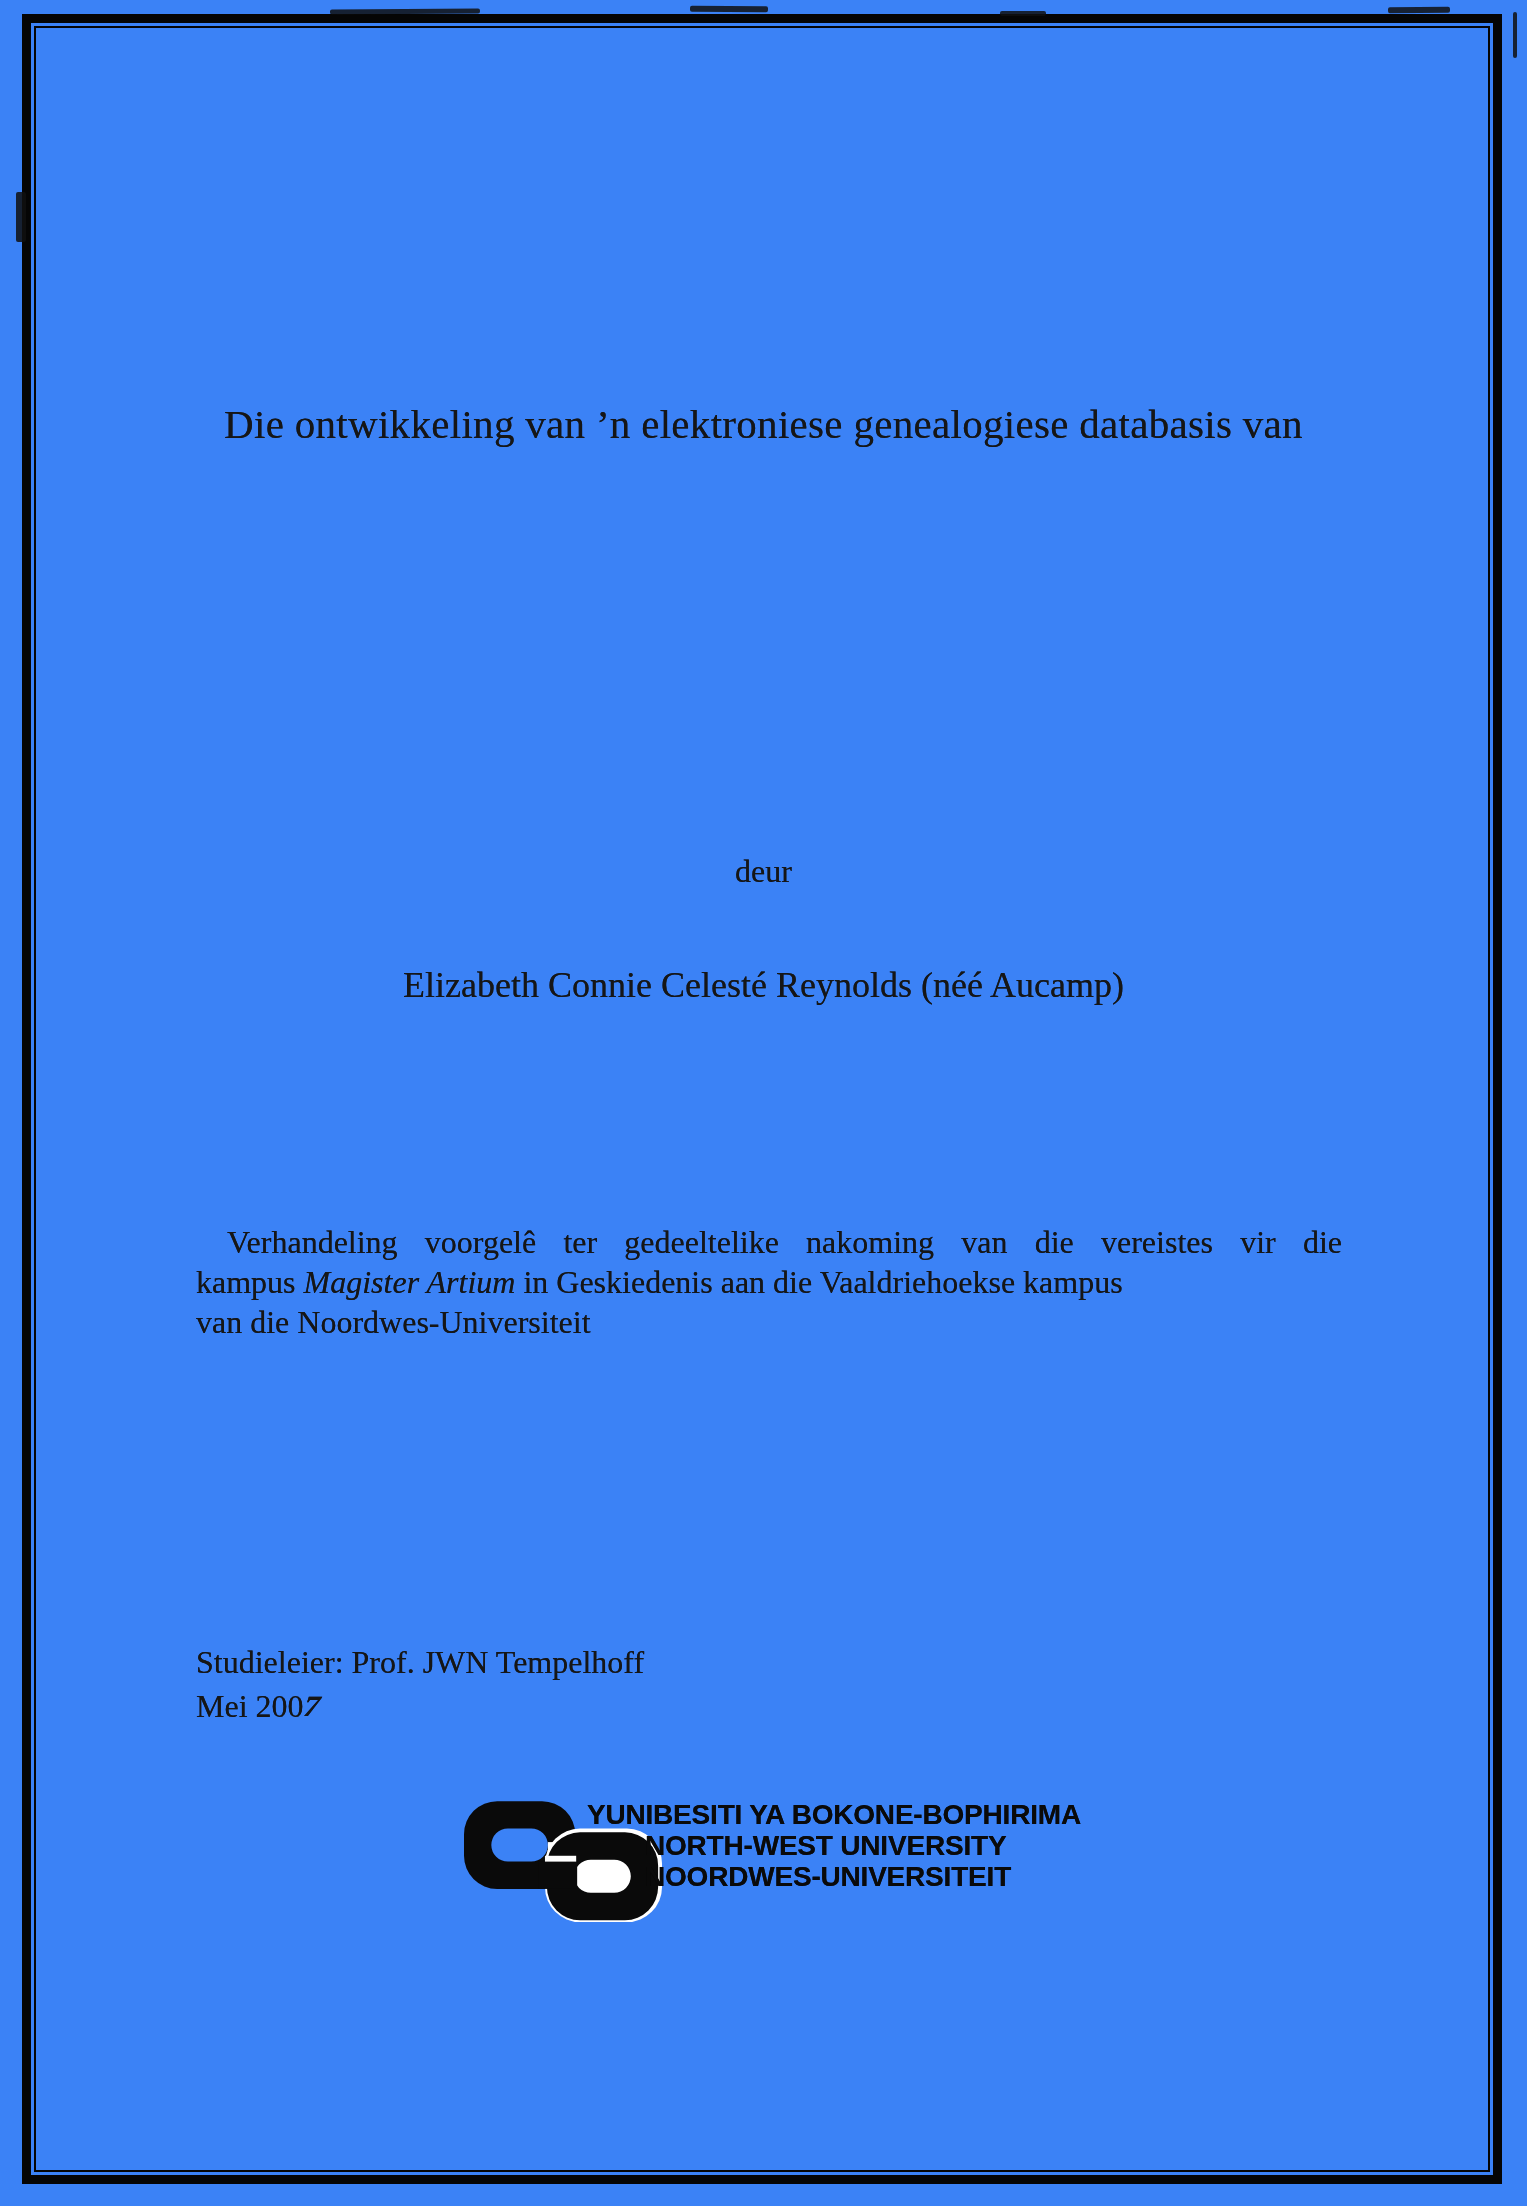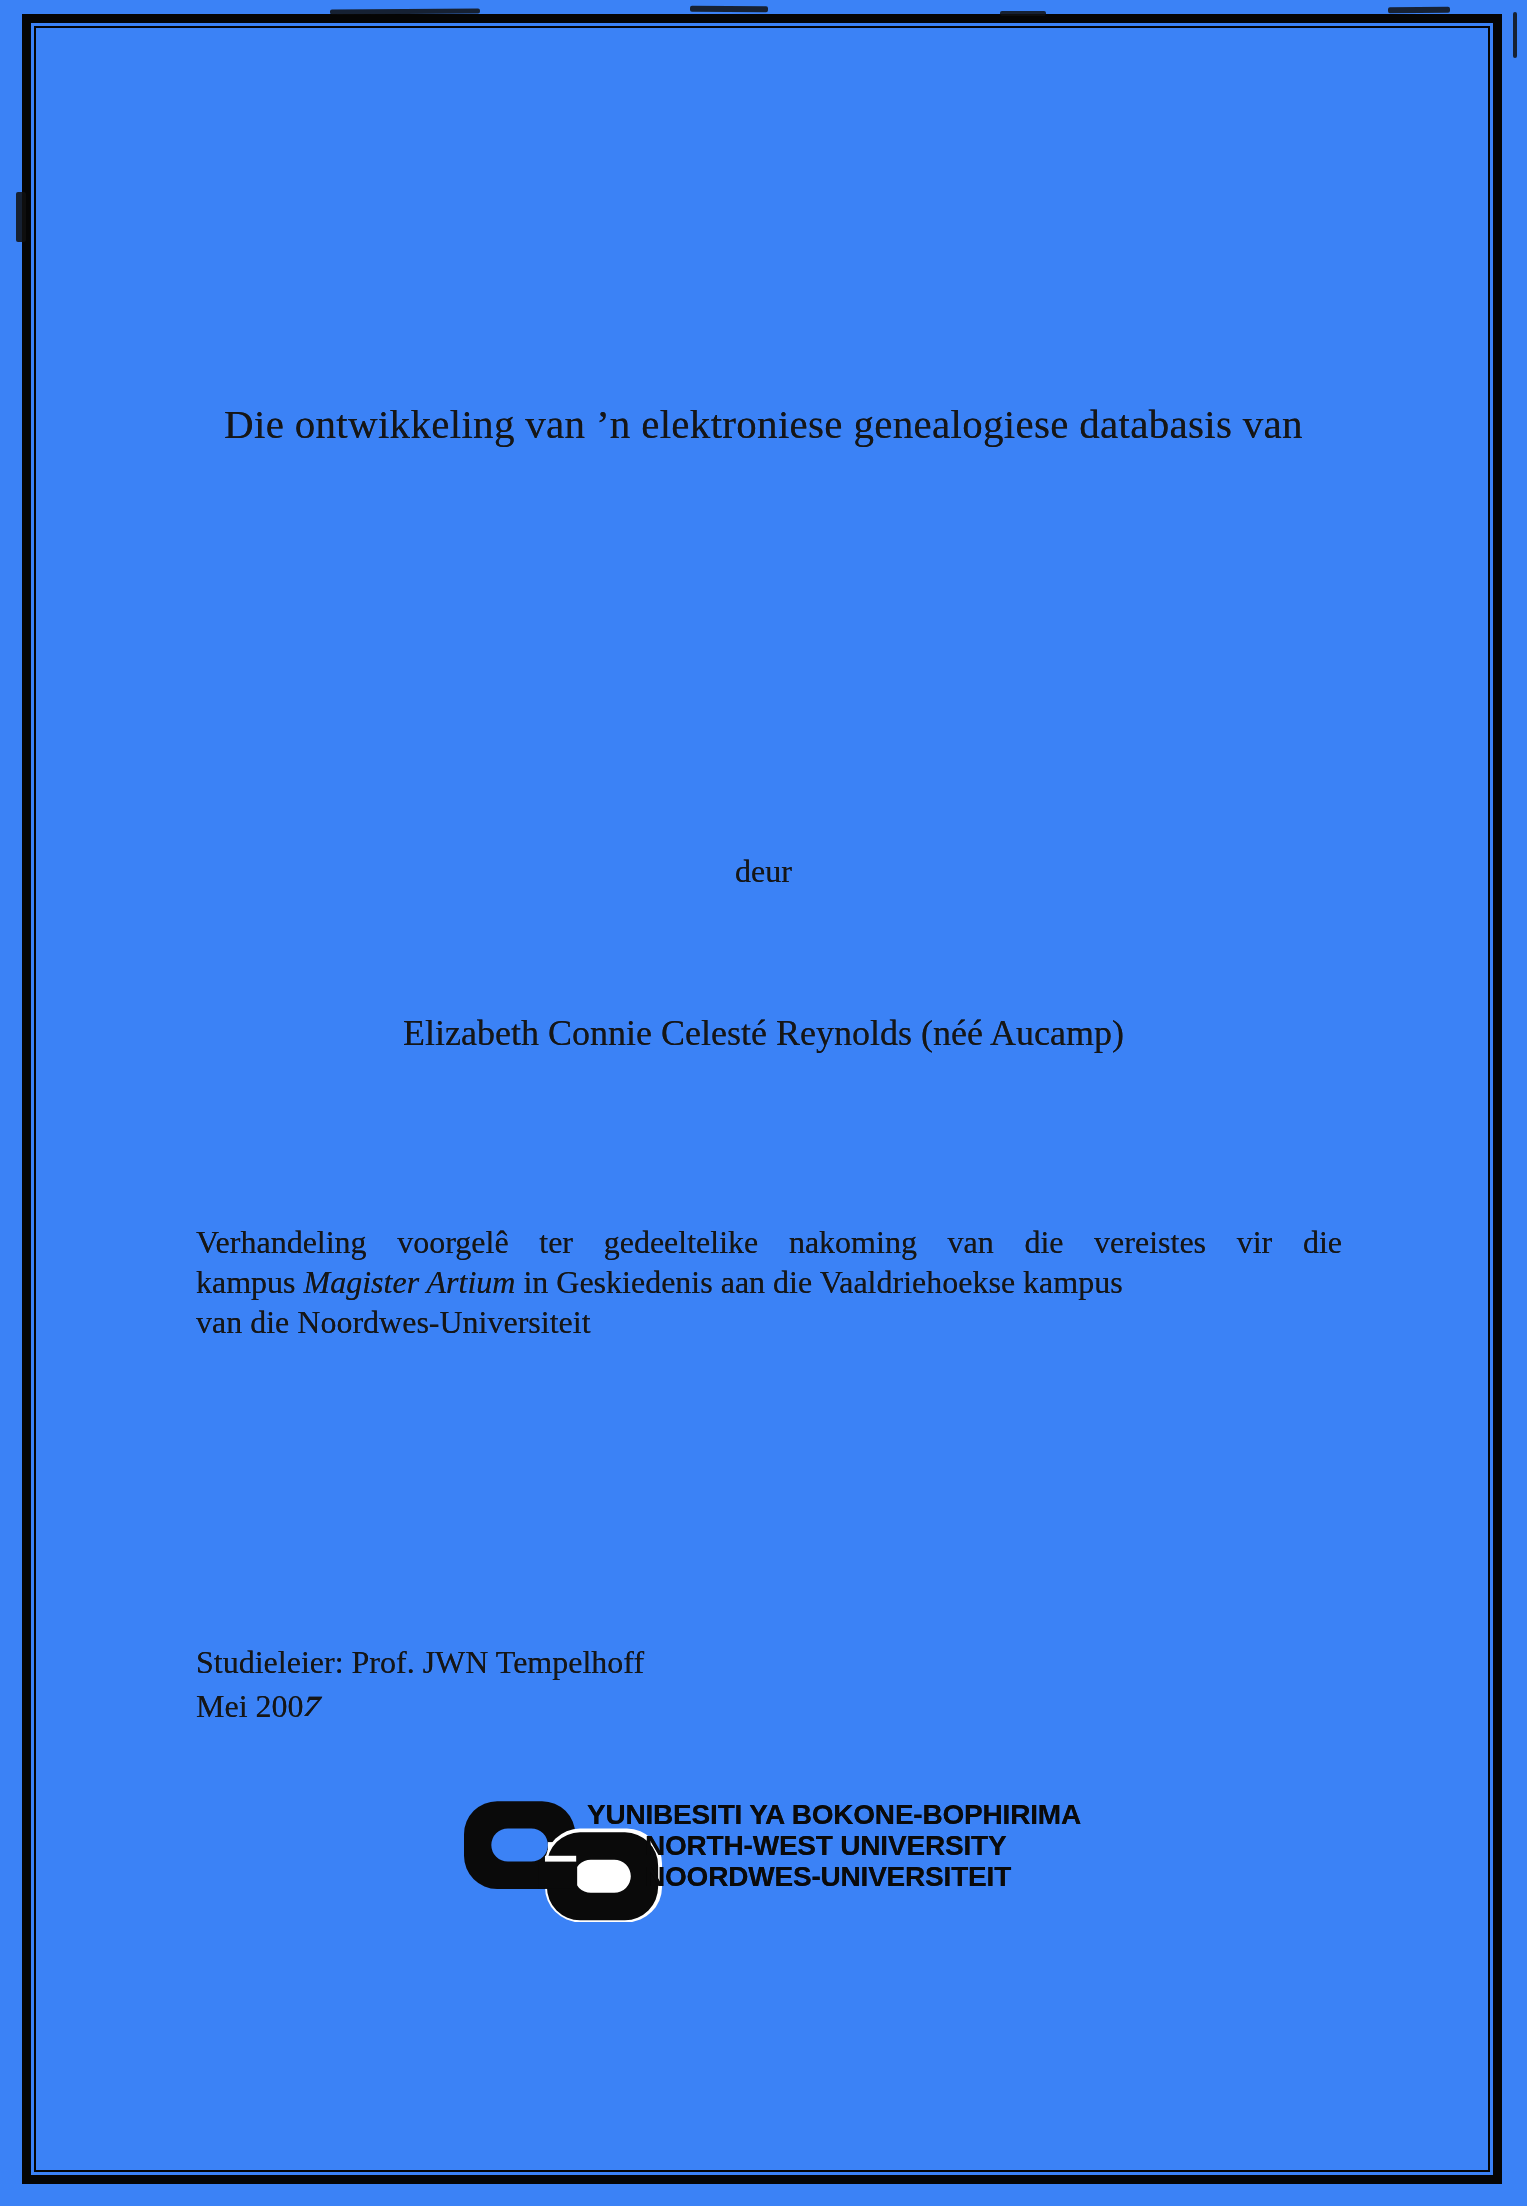--- a/index.html
+++ b/index.html
@@ -35,28 +35,28 @@
     left:90px;width:1347px;top:386px;
     font-size:41px;line-height:77px;
     text-align:center;letter-spacing:.3px;
   }
   .byline{
     left:0;right:0;top:808px;
     font-size:32px;text-align:center;margin-top:45px;
   }
   .author{
     left:0;right:0;top:964px;
-    font-size:36px;text-align:center;margin-top:48px;
+    font-size:36px;text-align:center;
   }
   .statement{
     left:196px;width:1146px;top:1222px;
     font-size:32px;line-height:40px;
     text-align:left;
   }
-  .statement .st1{text-align:justify;text-align-last:justify;}
+  .statement .st1{text-align:justify;text-align-last:justify;margin-left:31px;}
   .statement .it{font-style:italic;}
   .sup-block{
     left:196px;top:1640px;
     font-size:32px;line-height:44px;
   }
   .d7{display:inline-block;transform:skewX(-18deg) scaleY(.92);font-weight:bold;}
 
   .logo{position:absolute;left:464px;top:1796px;width:640px;height:145px;}
   .logo-mark{position:absolute;left:0;top:5px;width:199px;height:131px;}
   .logo-text{

